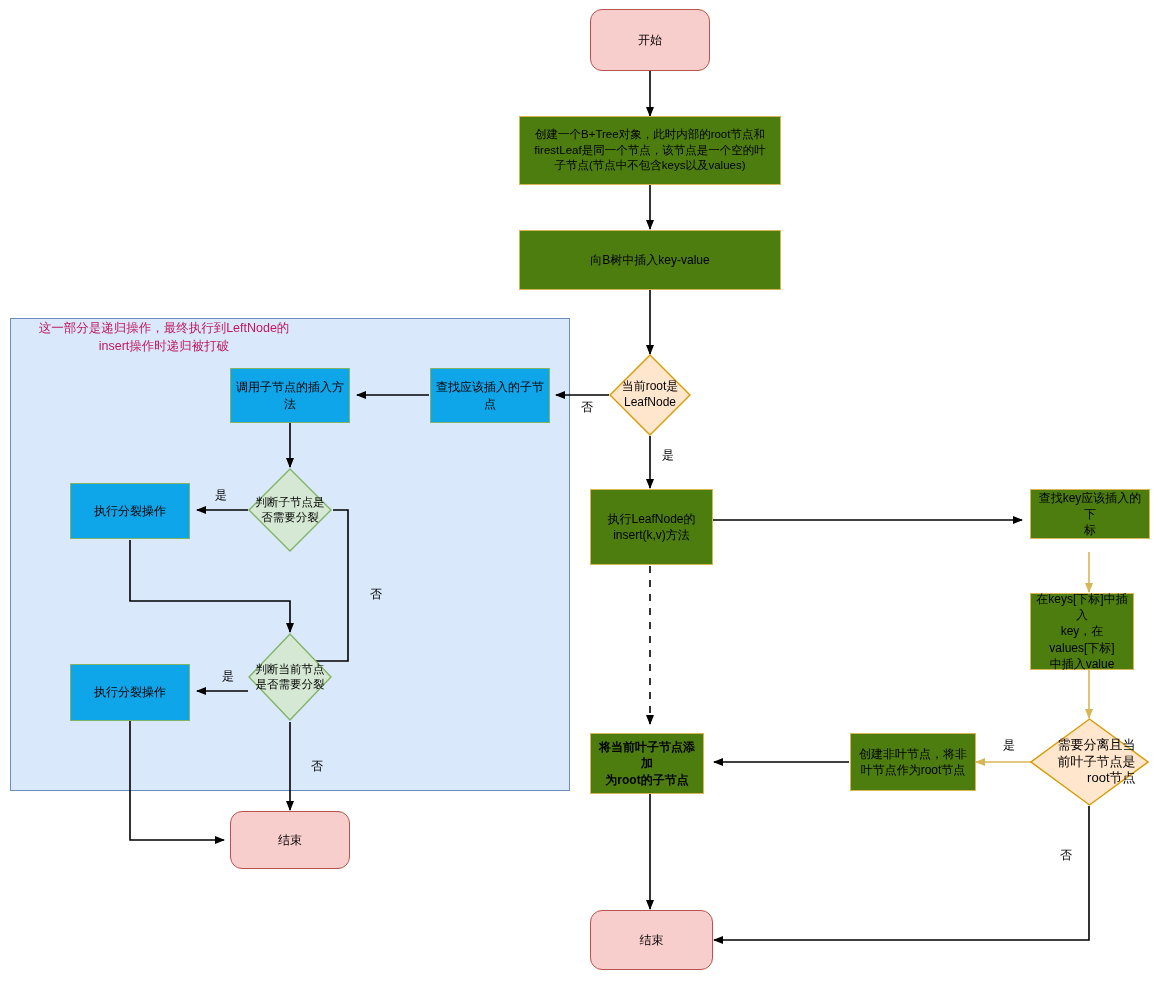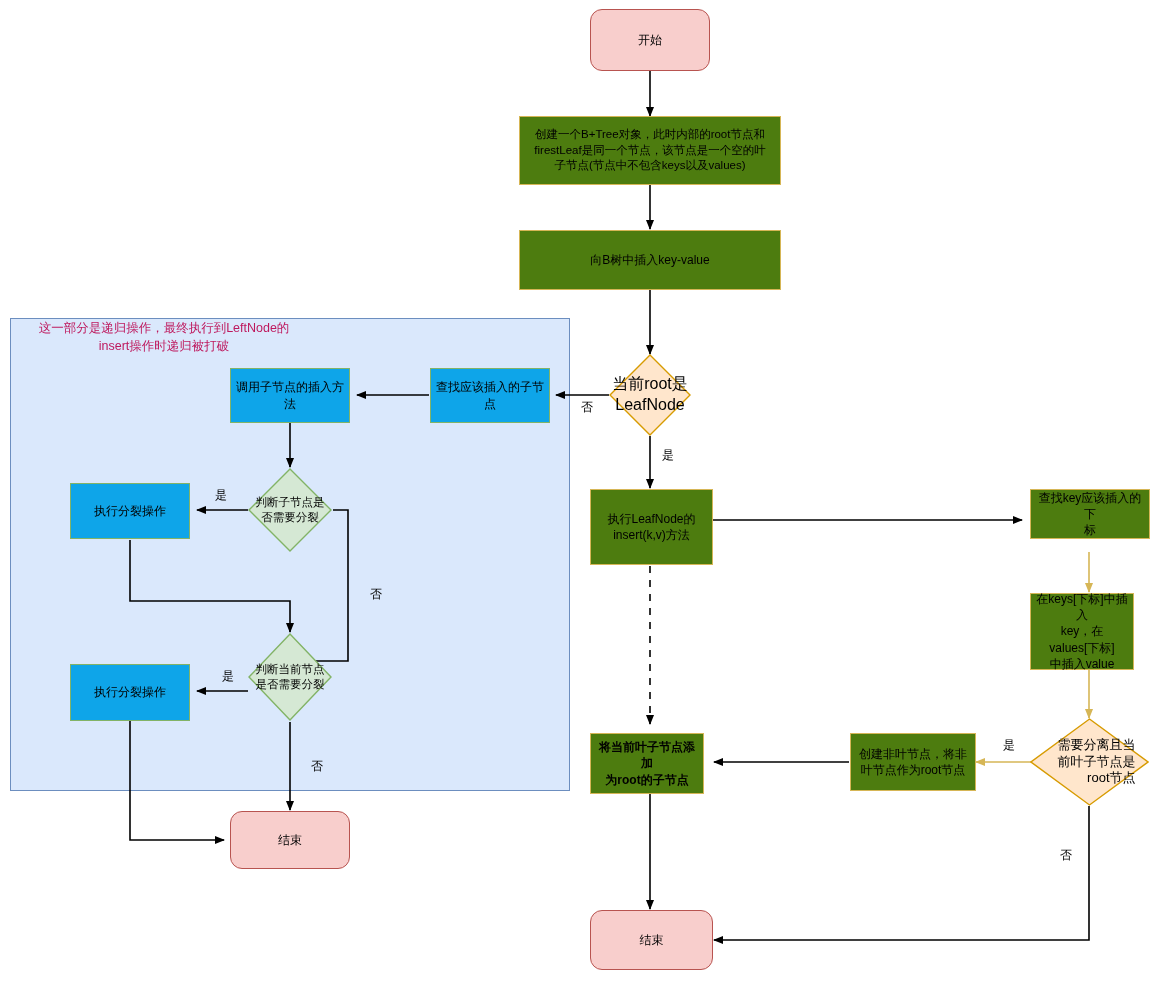--- a/index.html
+++ b/index.html
@@ -62,21 +62,21 @@
     position: absolute;
     left: 0;
     top: 0;
     width: 100%;
     height: 100%;
   }
   .n-dia-label {
     position: relative;
     z-index: 2;
     text-align: center;
-    font-size: 16px;
+    font-size: 12px;
     line-height: 1.3;
     color: #000;
     white-space: pre-line;
   }
   .container-box {
     position: absolute;
     box-sizing: border-box;
     background: #dae8fc;
     border: 1px solid #6c8ebf;
   }

